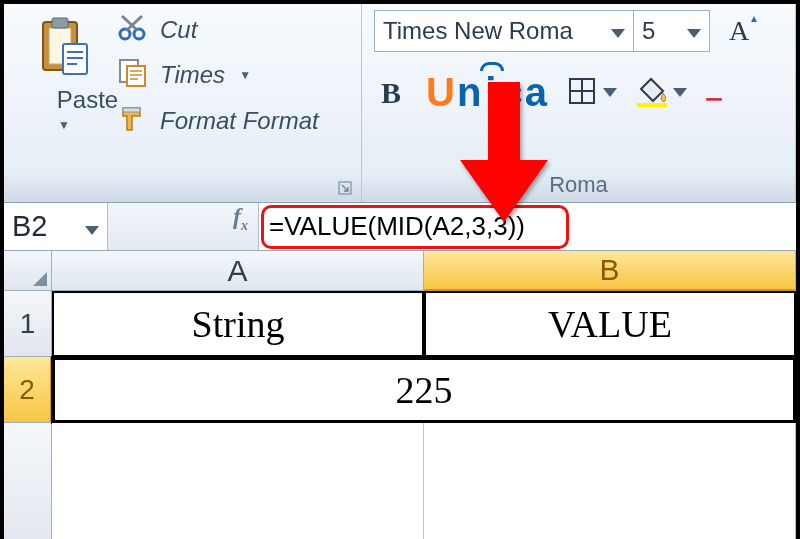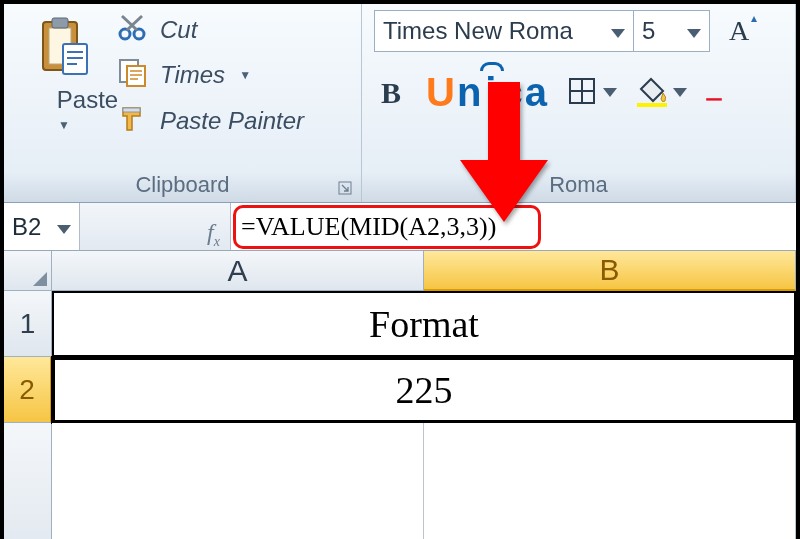--- a/index.html
+++ b/index.html
@@ -43,27 +43,27 @@
   .unica .n { color:#0b63b0; }
   .unica .i { color:#0b63b0; position:relative; padding:0 2px; }
   .unica .i::after { content:""; position:absolute; top:-8px; left:50%; transform:translateX(-50%); width:18px; height:6px; border:3px solid #0b63b0; border-bottom:none; border-radius:10px 10px 0 0; }
   .unica .c, .unica .a { color:#0b63b0; }
 
   .big-arrow { position: absolute; left: 456px; top: 78px; z-index: 30; }
   .big-arrow svg { width: 88px; height: 140px; filter: drop-shadow(2px 3px 2px rgba(0,0,0,.35)); }
 
   
   .fbar { height: 48px; display: flex; align-items: stretch; border-bottom: 1px solid #9aa9b8; background: linear-gradient(#f2f6fa,#e2e9f1); }
-  .namebox { width: 76px; display:flex; align-items:center; padding:0 8px; border-right:1px solid #b0bcc9; font-size:24px; color:#1e2c3a; background:#fff; }
+  .namebox { width: 104px; display:flex; align-items:center; padding:0 8px; border-right:1px solid #b0bcc9; font-size:29px; color:#1e2c3a; background:#fff; }
   .namebox .caret { margin-left:auto; }
-  .fx-gap { width: 150px; display:flex; align-items:flex-end; justify-content:flex-end; padding-right:10px; }
+  .fx-gap { width: 150px; display:flex; align-items:flex-start; justify-content:flex-end; padding-right:10px;font-weight:bold; }
   .fx { font-family: "Times New Roman", serif; font-style: italic; font-size: 24px; color:#6b7c8d; }
   .fx sub { font-size:14px; font-style: italic; }
   .formula-wrap { flex:1; display:flex; align-items:center; padding:0 10px; background:#fff; border-left:1px solid #b0bcc9; position:relative; }
-  .formula-text { font-family: Liberation Serif, serif; font-size: 26px; color:#000; }
+  .formula-text { font-family: Liberation Sans, sans-serif; font-size: 26px; color:#000; }
   .red-box { position:absolute; left:2px; top:2px; height:44px; width:308px; border:3px solid #e11; border-radius:10px; pointer-events:none; }
 
   
   .sheet { position: relative; }
   .colhdrs { display:flex; height:40px; }
   .corner { width:48px; background:linear-gradient(#f4f7fa,#dfe6ee); border-right:1px solid #9fb0c1; border-bottom:1px solid #9fb0c1; position:relative; }
   .corner::after { content:""; position:absolute; right:4px; bottom:4px; width:0; height:0; border-left:14px solid transparent; border-bottom:14px solid #7e8fa1; }
   .colhdr { flex:1; display:flex; align-items:center; justify-content:center; font-size:30px; color:#2f3f50; background:linear-gradient(#f4f7fa,#dfe6ee); border-right:1px solid #9fb0c1; border-bottom:1px solid #9fb0c1; }
   .colhdr.sel { background:linear-gradient(#ffe89a,#f6c544); color:#8a5a00; border-bottom:2px solid #d99a00; }
 
@@ -123,24 +123,23 @@
           <span class="txt">Times</span>
           <span class="mini-drop">▼</span>
         </div>
         <div class="clip-item">
           <span>
             <svg width="30" height="30" viewBox="0 0 30 30">
               <path d="M5 4 L22 4 L22 12 L14 12 L14 26 L9 26 L9 12 L5 12 Z" fill="#f2b84b" stroke="#b47e18" stroke-width="1.5"></path>
               <rect x="5" y="4" width="17" height="4" fill="#d8dde3" stroke="#8a96a2"></rect>
             </svg>
           </span>
-          <span class="txt">Paste Painter</span>
-        </div>
-      </div>
-      <div class="group-title">Clipboard</div>
+          <span class="txt">Format Format</span>
+        </div>
+      </div>
       <div class="dialog-launcher">
         <svg viewBox="0 0 14 14">
             <rect x="1" y="1" width="12" height="12" fill="none" stroke="#6d7e8f"></rect>
             <path d="M4 4 L10 10 M10 6 L10 10 L6 10" stroke="#6d7e8f" fill="none" stroke-width="1.3"></path>
           </svg>
       </div>
     </div>
 
     <div class="group font-group">
       <div class="font-row1">
@@ -241,21 +240,22 @@
   </div>
 
   <div class="sheet">
     <div class="colhdrs">
       <div class="corner"></div>
       <div class="colhdr">A</div>
       <div class="colhdr sel">B</div>
     </div>
     <div class="row">
       <div class="rowhdr">1</div>
-      <div class="cell border">Format</div>
+      <div class="cell border">String</div>
+      <div class="cell border">VALUE</div>
     </div>
     <div class="row">
       <div class="rowhdr sel">2</div>
       <div class="cell border active">225</div>
     </div>
     <div class="row" style="height:146px;">
       <div class="rowhdr"></div>
       <div class="cell" style="border-bottom:none"></div>
       <div class="cell" style="border-bottom:none"></div>
     </div>

